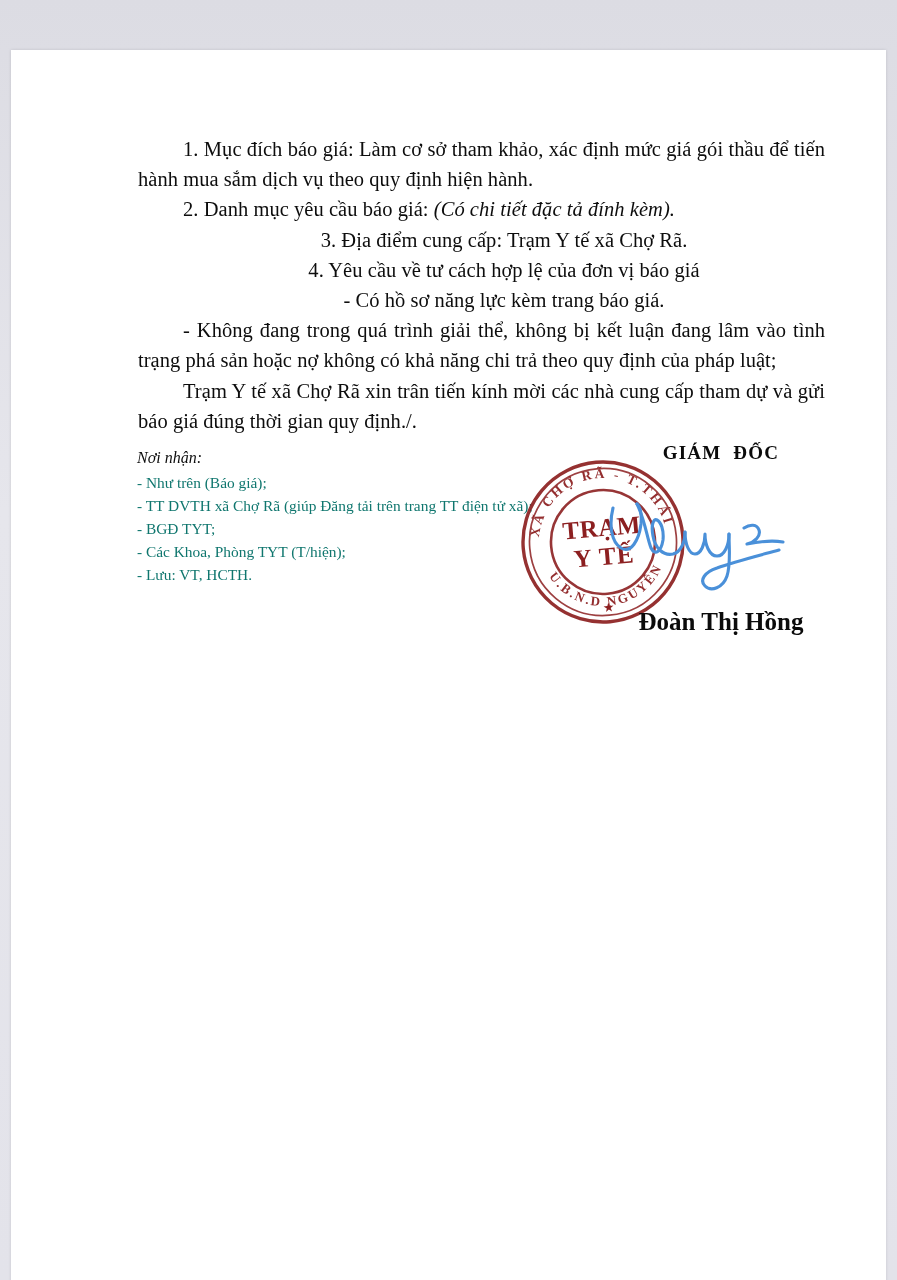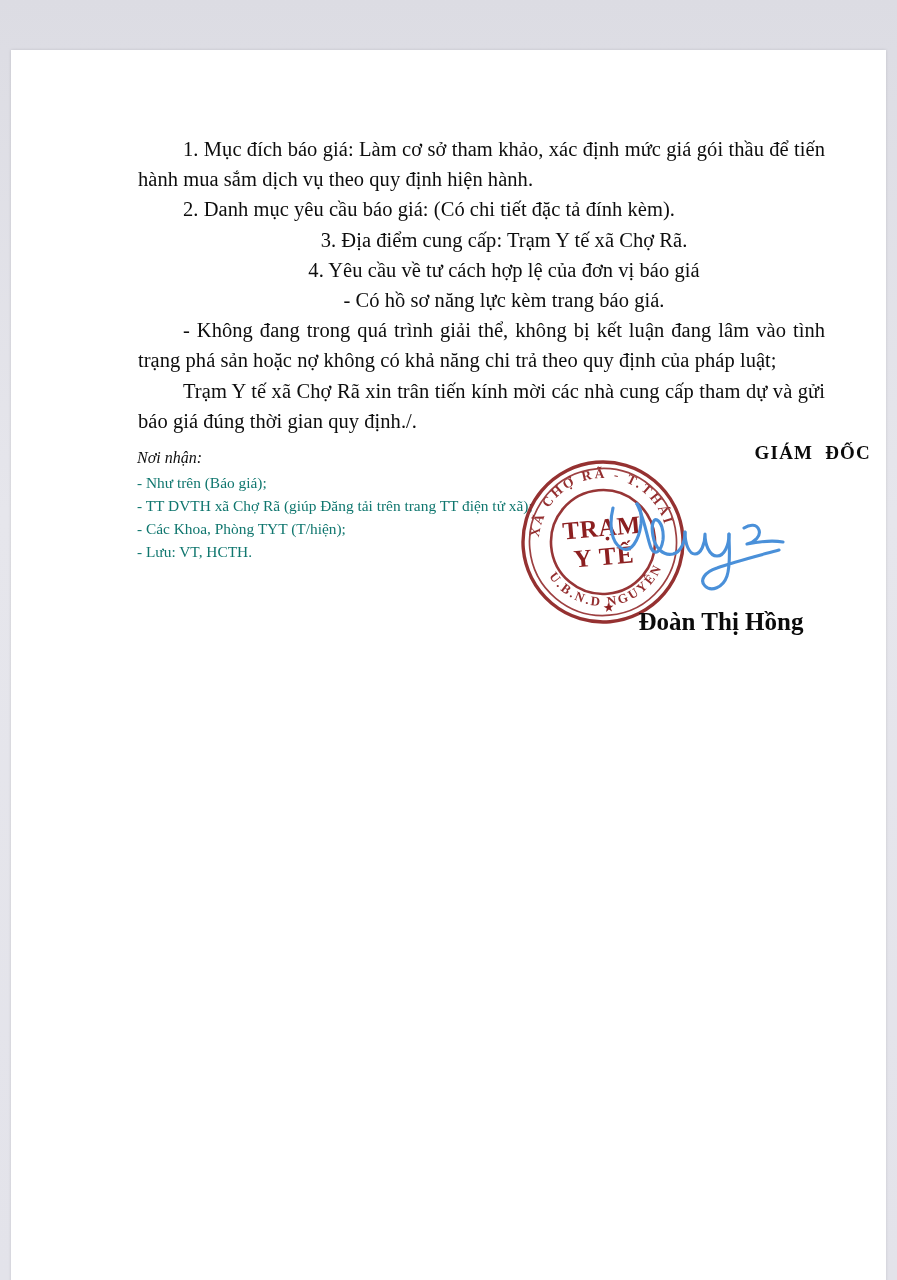--- a/index.html
+++ b/index.html
@@ -49,20 +49,21 @@
     margin: 0;
     letter-spacing: 0.05px;
   }
   .para.indent {
     text-indent: 45px;
   }
   .para.last-line-left {
     text-align: center;
   }
   .ital {
+    font-style: italic;
   }
 
   
   .recipients {
     position: absolute;
     left: 126px;
     top: 396px;
     width: 430px;
   }
   .recipients-title {
@@ -88,21 +89,20 @@
     width: 300px;
     text-align: center;
   }
   .sign-title {
     font-size: 19px;
     font-weight: bold;
     color: #0b0b0b;
     letter-spacing: 1.2px;
     word-spacing: 6px;
     white-space: nowrap;
-    text-align: right;
   }
   .sign-name {
     position: absolute;
     left: 560px;
     top: 558px;
     width: 300px;
     text-align: center;
     font-size: 25px;
     font-weight: bold;
     color: #0b0b0b;
@@ -153,20 +153,21 @@
 
       <p class="para indent">- Không đang trong quá trình giải thể, không bị kết luận đang lâm vào tình trạng phá sản hoặc nợ không có khả năng chi trả theo quy định của pháp luật;</p>
 
       <p class="para indent">Trạm Y tế xã Chợ Rã xin trân tiến kính mời các nhà cung cấp tham dự và gửi báo giá đúng thời gian quy định./.</p>
     </div>
 
     <div class="recipients">
       <div class="recipients-title">Nơi nhận:</div>
       <div class="recipient-line">- Như trên (Báo giá);</div>
       <div class="recipient-line">- TT DVTH xã Chợ Rã (giúp Đăng tải trên trang TT điện tử xã);</div>
+      <div class="recipient-line">- BGĐ TYT;</div>
       <div class="recipient-line">- Các Khoa, Phòng TYT (T/hiện);</div>
       <div class="recipient-line">- Lưu: VT, HCTH.</div>
     </div>
 
     <div class="sign-block">
       <div class="sign-title">GIÁM  ĐỐC</div>
     </div>
 
     <div class="stamp">
       <svg width="168" height="168" viewBox="0 0 168 168" aria-hidden="true">

